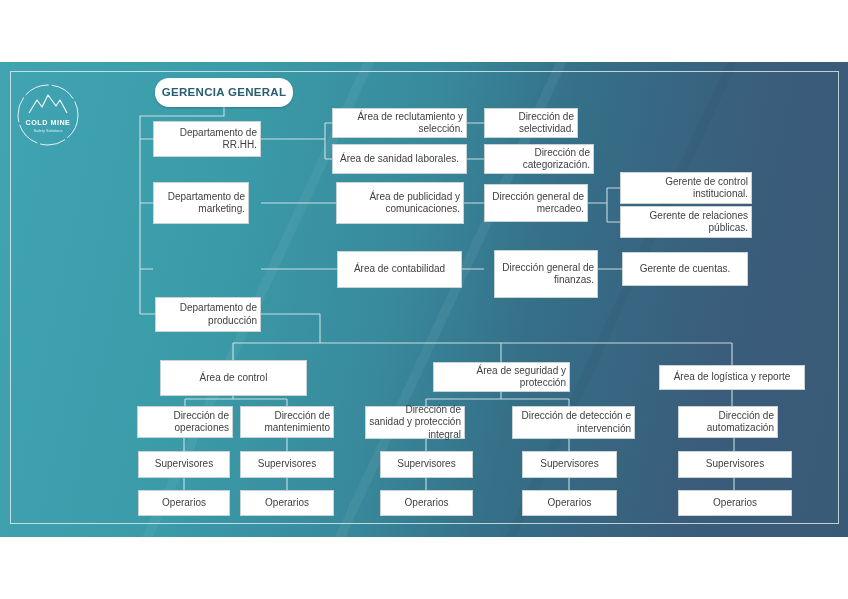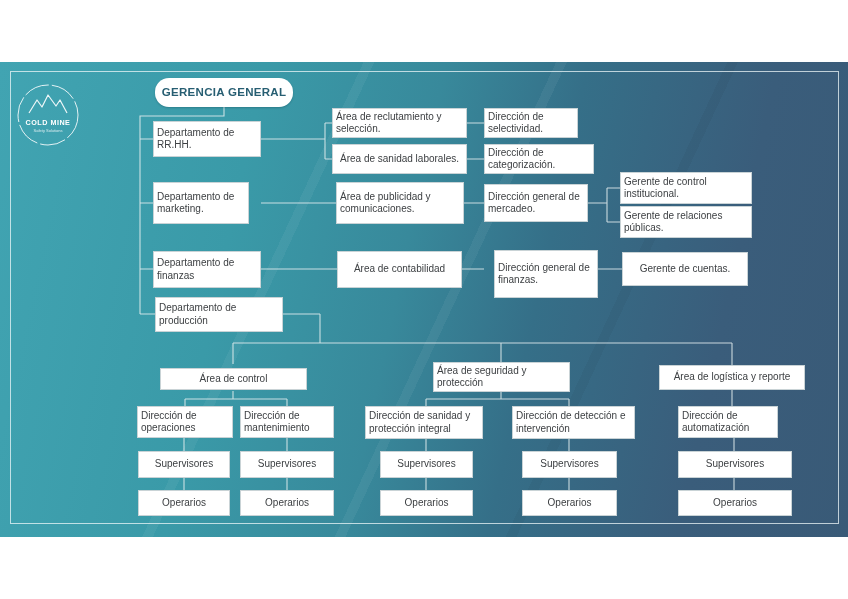--- a/index.html
+++ b/index.html
@@ -8,21 +8,21 @@
         font-family:"Liberation Sans","DejaVu Sans",sans-serif;}
   .canvas{position:absolute;left:0;top:62px;width:848px;height:475px;
           background:linear-gradient(102deg,#41a4b2 0%,#3a9aa8 28%,#38899b 47%,#356f88 62%,#3a5d7b 82%,#38597400 0),
                      linear-gradient(102deg,#41a4b2 0%,#3a9aa8 28%,#38899b 47%,#356f88 62%,#3a5d7b 82%,#395a77 100%);}
   .canvas::after{content:"";position:absolute;inset:0;
           background:linear-gradient(115deg,transparent 0 34%,rgba(255,255,255,0.05) 34% 35%,transparent 35% 52%,rgba(255,255,255,0.05) 52% 53%,transparent 53% 68%,rgba(0,0,0,0.04) 68% 69%,transparent 69%);}
   .frame{position:absolute;left:10px;top:9px;right:9px;bottom:13px;
          border:1.5px solid rgba(238,247,248,0.75);pointer-events:none;z-index:3;}
   .connectors{position:absolute;left:0;top:0;width:848px;height:599px;z-index:1;pointer-events:none;}
   .node{position:absolute;z-index:2;background:#ffffff;border:1px solid #c9d3d6;
-        color:#3d4043;font-size:10px;line-height:1.25;text-align:left;
+        color:#3d4043;font-size:10px;line-height:1.25;text-align:right;
         display:flex;align-items:center;justify-content:center;
         padding:1px 3px;box-sizing:border-box;}
   .node.root{border:none;border-radius:14px;font-weight:bold;font-size:11.5px;
         letter-spacing:0.3px;color:#275e72;box-shadow:0 1px 2px rgba(0,40,50,0.25);}
   .logo{position:absolute;left:15px;top:82px;width:66px;height:66px;z-index:2;}
 </style>
 </head>
 <body>
 
 <div class="page">
@@ -59,37 +59,36 @@
   <div class="node" style="left:484px;top:108px;width:94px;height:30px">Dirección de selectividad.</div>
   <div class="node" style="left:332px;top:144px;width:135px;height:30px">Área de sanidad laborales.</div>
   <div class="node" style="left:484px;top:144px;width:110px;height:30px">Dirección de categorización.</div>
 
   <div class="node" style="left:153px;top:182px;width:96px;height:42px">Departamento de marketing.</div>
   <div class="node" style="left:336px;top:182px;width:128px;height:42px">Área de publicidad y comunicaciones.</div>
   <div class="node" style="left:484px;top:184px;width:104px;height:38px">Dirección general de mercadeo.</div>
   <div class="node" style="left:620px;top:172px;width:132px;height:32px">Gerente de control institucional.</div>
   <div class="node" style="left:620px;top:206px;width:132px;height:32px">Gerente de relaciones públicas.</div>
 
-  <div class="node" style="left:153px;top:251px;width:108px;height:37px">Departamento de finanzas</div>
   <div class="node" style="left:337px;top:251px;width:125px;height:37px">Área de contabilidad</div>
   <div class="node" style="left:494px;top:250px;width:104px;height:48px">Dirección general de finanzas.</div>
   <div class="node" style="left:622px;top:252px;width:126px;height:34px">Gerente de cuentas.</div>
 
-  <div class="node" style="left:155px;top:297px;width:128px;height:35px">Departamento de producción</div>
+  <div class="node" style="left:155px;top:297px;width:106px;height:35px">Departamento de producción</div>
 
-  <div class="node" style="left:160px;top:368px;width:147px;height:22px">Área de control</div>
+  <div class="node" style="left:160px;top:360px;width:147px;height:36px">Área de control</div>
   <div class="node" style="left:137px;top:406px;width:96px;height:32px">Dirección de operaciones</div>
   <div class="node" style="left:240px;top:406px;width:94px;height:32px">Dirección de mantenimiento</div>
   <div class="node" style="left:138px;top:451px;width:92px;height:27px">Supervisores</div>
   <div class="node" style="left:240px;top:451px;width:94px;height:27px">Supervisores</div>
   <div class="node" style="left:138px;top:490px;width:92px;height:26px">Operarios</div>
   <div class="node" style="left:240px;top:490px;width:94px;height:26px">Operarios</div>
 
   <div class="node" style="left:433px;top:362px;width:137px;height:30px">Área de seguridad y protección</div>
-  <div class="node" style="left:365px;top:406px;width:118px;height:33px">Dirección de sanidad y protección integral</div>
+  <div class="node" style="left:365px;top:406px;width:100px;height:33px">Dirección de sanidad y protección integral</div>
   <div class="node" style="left:512px;top:406px;width:123px;height:33px">Dirección de detección e intervención</div>
   <div class="node" style="left:380px;top:451px;width:93px;height:27px">Supervisores</div>
   <div class="node" style="left:522px;top:451px;width:95px;height:27px">Supervisores</div>
   <div class="node" style="left:380px;top:490px;width:93px;height:26px">Operarios</div>
   <div class="node" style="left:522px;top:490px;width:95px;height:26px">Operarios</div>
 
   <div class="node" style="left:659px;top:365px;width:146px;height:25px">Área de logística y reporte</div>
   <div class="node" style="left:678px;top:406px;width:100px;height:32px">Dirección de automatización</div>
   <div class="node" style="left:678px;top:451px;width:114px;height:27px">Supervisores</div>
   <div class="node" style="left:678px;top:490px;width:114px;height:26px">Operarios</div>

